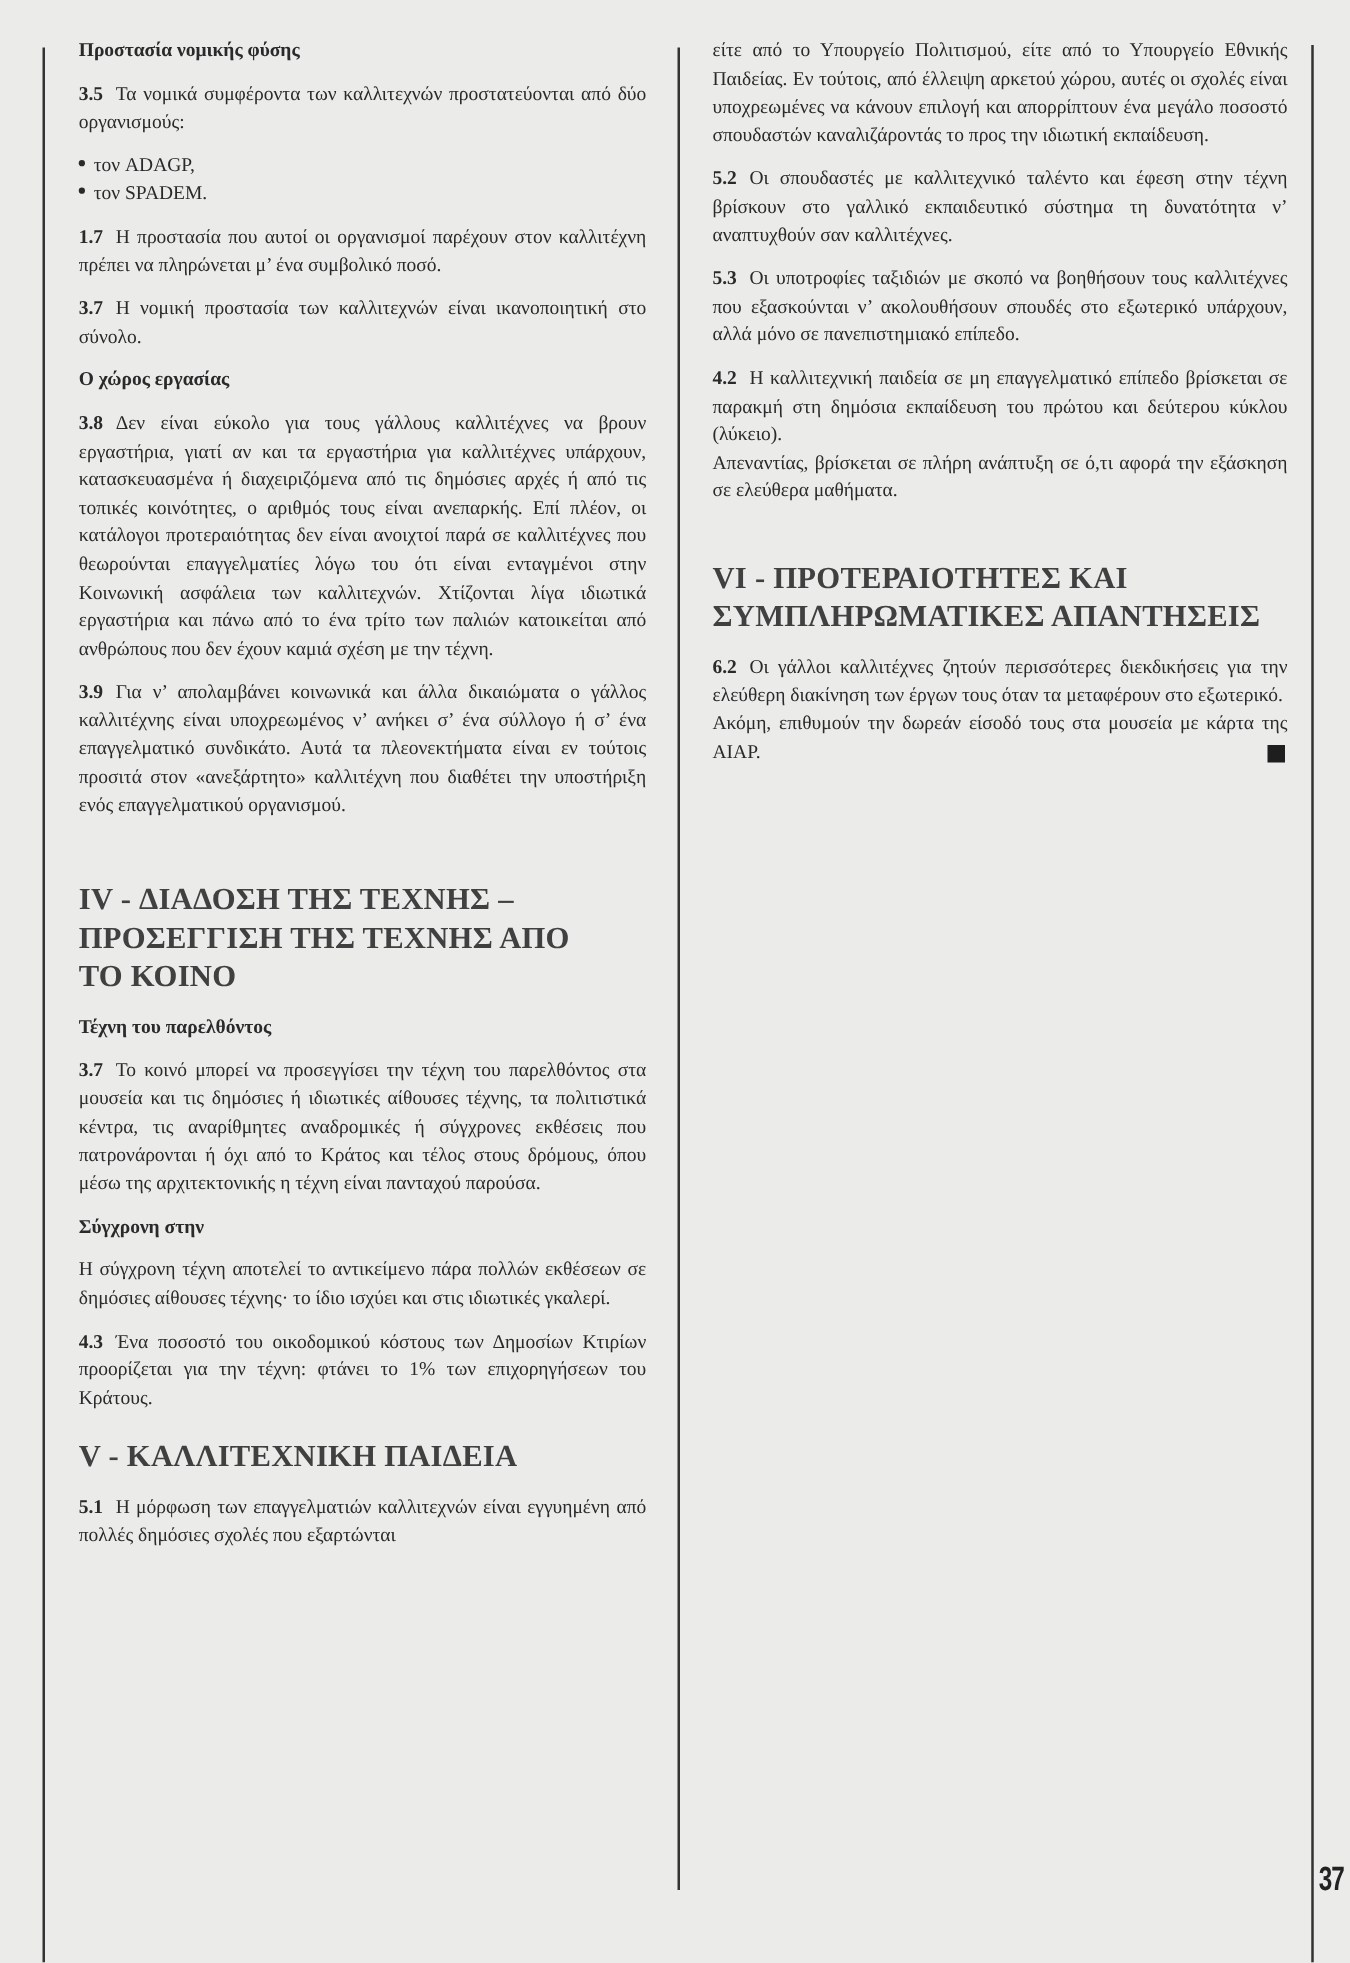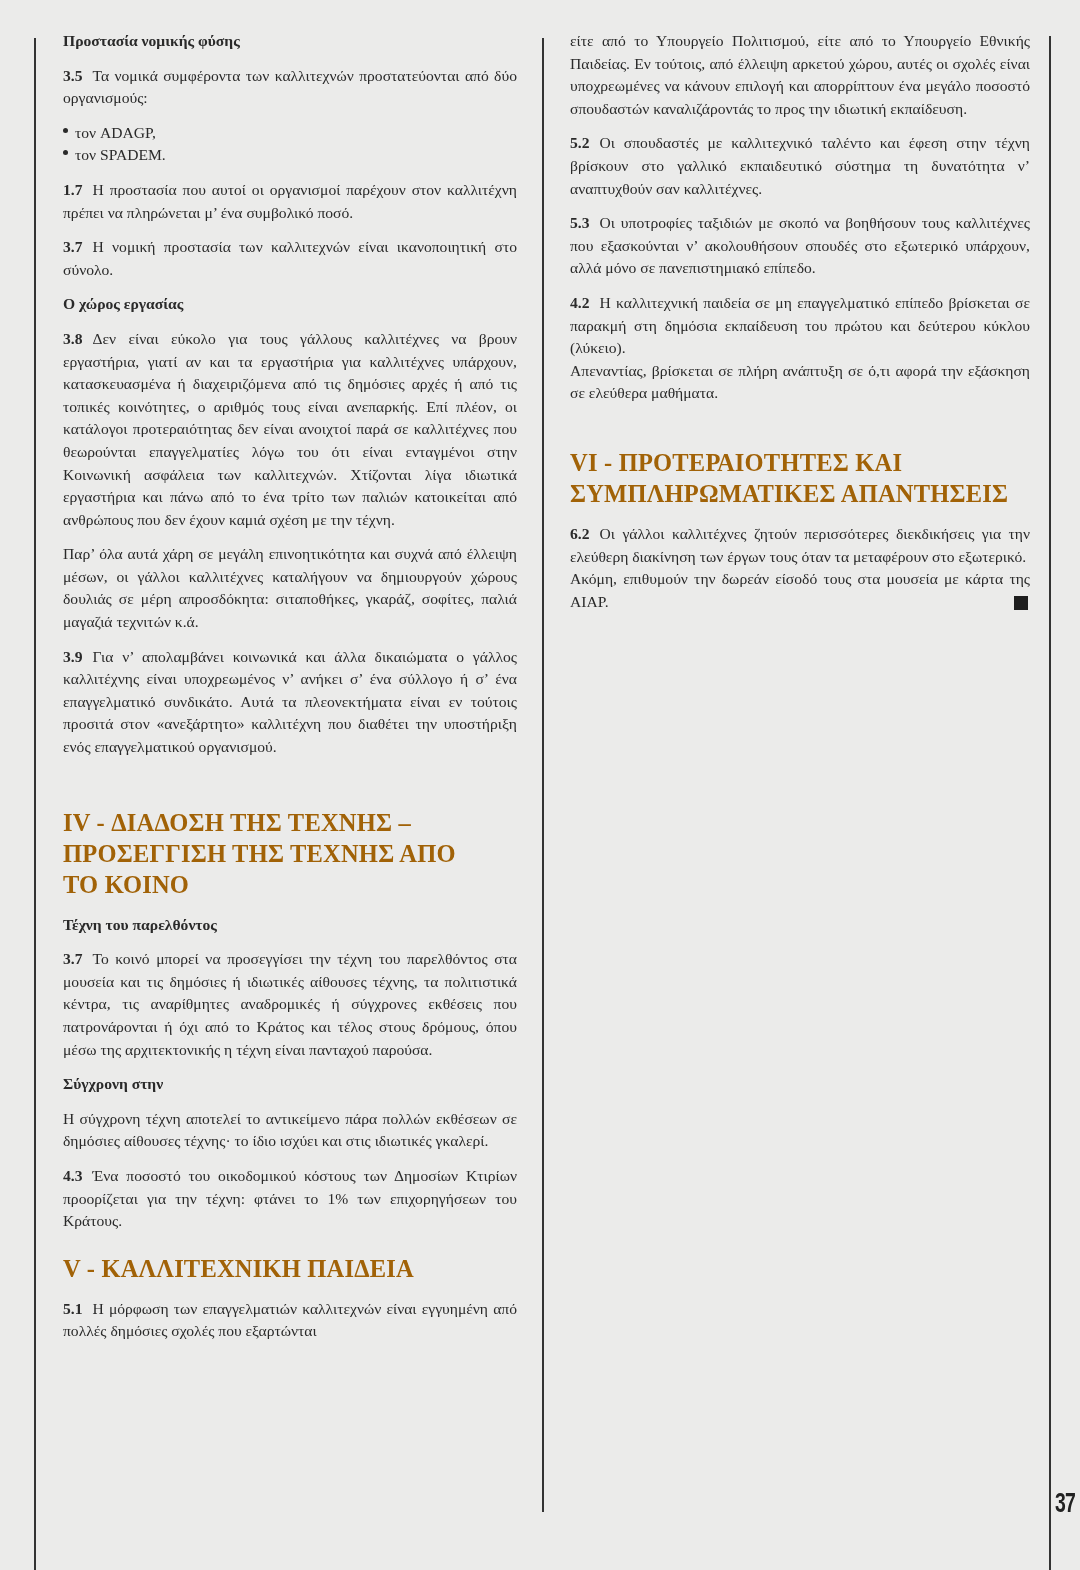--- a/index.html
+++ b/index.html
@@ -23,21 +23,21 @@
   .num { font-weight: bold; margin-right: 10px; }
   .subhead { font-weight: bold; font-size: 15.6px; margin: 0 0 12px 0; }
   .bullets { margin: 0 0 12px 0; padding: 0; list-style: none; }
   .bullets li { position: relative; padding-left: 12px; }
   .bullets li::before {
     content: ""; position: absolute; left: 0; top: 6px;
     width: 5px; height: 5px; border-radius: 50%; background: #2a2a2a;
   }
   h2 {
     font-weight: bold; font-size: 24.5px; line-height: 31px;
-    margin: 0 0 14px 0; color: #a16207; letter-spacing: 0.2px;
+    margin: 0 0 14px 0; color: #404040; letter-spacing: 0.2px;
   }
   .end-square {
     display: inline-block; width: 14px; height: 14px; background: #1e1e1e;
     float: right; margin-top: 5px; margin-right: 2px;
   }
   .page-number {
     position: absolute; left: 1055px; top: 1488px;
     font-family: "Liberation Sans", "DejaVu Sans", sans-serif;
     font-weight: bold; font-size: 27px; color: #222;
     transform: scaleX(0.72); transform-origin: left top; letter-spacing: -1px;
@@ -61,21 +61,20 @@
   </ul>
 
   <p><span class="num">1.7</span><span>Η προστασία που αυτοί οι οργανισμοί παρέχουν στον καλλιτέχνη πρέπει να πληρώνεται μ’ ένα συμβολικό ποσό.</span></p>
 
   <p><span class="num">3.7</span><span>Η νομική προστασία των καλλιτεχνών είναι ικανοποιητική στο σύνολο.</span></p>
 
   <div class="subhead">Ο χώρος εργασίας</div>
 
   <p><span class="num">3.8</span><span>Δεν είναι εύκολο για τους γάλλους καλλιτέχνες να βρουν εργαστήρια, γιατί αν και τα εργαστήρια για καλλιτέχνες υπάρχουν, κατασκευασμένα ή διαχειριζόμενα από τις δημόσιες αρχές ή από τις τοπικές κοινότητες, ο αριθμός τους είναι ανεπαρκής. Επί πλέον, οι κατάλογοι προτεραιότητας δεν είναι ανοιχτοί παρά σε καλλιτέχνες που θεωρούνται επαγγελματίες λόγω του ότι είναι ενταγμένοι στην Κοινωνική ασφάλεια των καλλιτεχνών. Χτίζονται λίγα ιδιωτικά εργαστήρια και πάνω από το ένα τρίτο των παλιών κατοικείται από ανθρώπους που δεν έχουν καμιά σχέση με την τέχνη.</span></p>
 
-  <p>Παρ’ όλα αυτά χάρη σε μεγάλη επινοητικότητα και συχνά από έλλειψη μέσων, οι γάλλοι καλλιτέχνες καταλήγουν να δημιουργούν χώρους δουλιάς σε μέρη απροσδόκητα: σιταποθήκες, γκαράζ, σοφίτες, παλιά μαγαζιά τεχνιτών κ.ά.</p>
 
   <p style="margin-bottom:48px;"><span class="num">3.9</span><span>Για ν’ απολαμβάνει κοινωνικά και άλλα δικαιώματα ο γάλλος καλλιτέχνης είναι υποχρεωμένος ν’ ανήκει σ’ ένα σύλλογο ή σ’ ένα επαγγελματικό συνδικάτο. Αυτά τα πλεονεκτήματα είναι εν τούτοις προσιτά στον «ανεξάρτητο» καλλιτέχνη που διαθέτει την υποστήριξη ενός επαγγελματικού οργανισμού.</span></p>
 
   <h2 style="width:420px;">IV - ΔΙΑΔΟΣΗ ΤΗΣ ΤΕΧΝΗΣ – ΠΡΟΣΕΓΓΙΣΗ ΤΗΣ ΤΕΧΝΗΣ ΑΠΟ ΤΟ ΚΟΙΝΟ</h2>
 
   <div class="subhead">Τέχνη του παρελθόντος</div>
 
   <p><span class="num">3.7</span><span>Το κοινό μπορεί να προσεγγίσει την τέχνη του παρελθόντος στα μουσεία και τις δημόσιες ή ιδιωτικές αίθουσες τέχνης, τα πολιτιστικά κέντρα, τις αναρίθμητες αναδρομικές ή σύγχρονες εκθέσεις που πατρονάρονται ή όχι από το Κράτος και τέλος στους δρόμους, όπου μέσω της αρχιτεκτονικής η τέχνη είναι πανταχού παρούσα.</span></p>
 
   <div class="subhead">Σύγχρονη στην</div>

